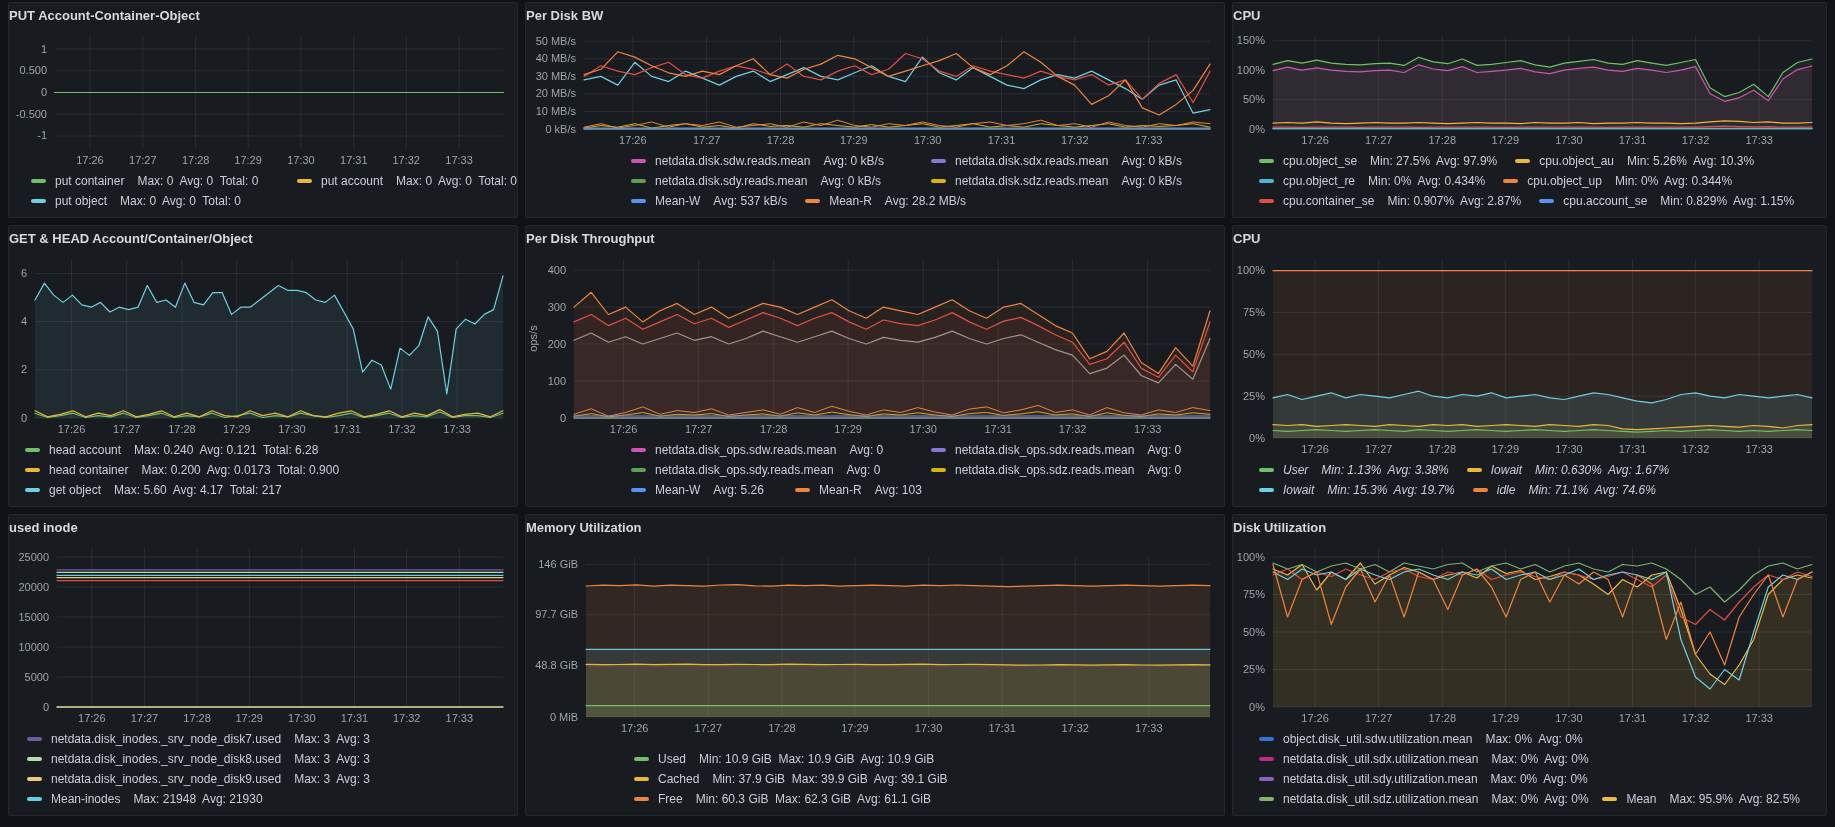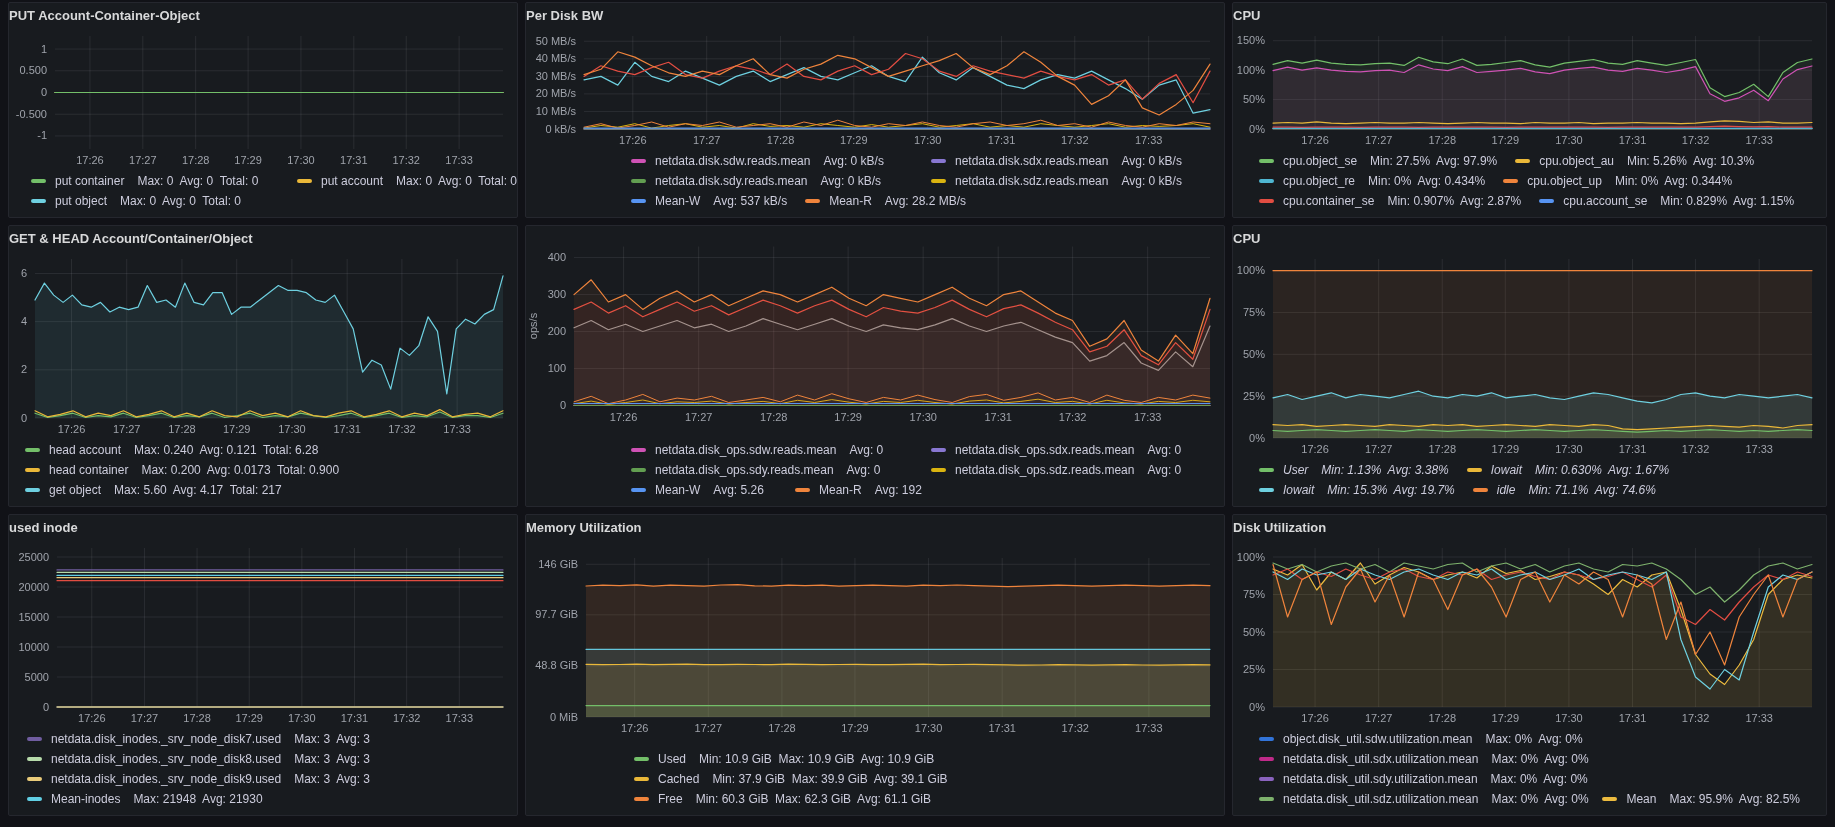--- a/index.html
+++ b/index.html
@@ -204,20 +204,21 @@
         </svg>
       </div>
     <div class="legend" style="padding-left: 16px;">
         <div class="lrow"><span class="litem"><i class="dash" style="background: rgb(115, 191, 105);"></i><span class="llab">head account</span><span class="lstats">Max: 0.240  Avg: 0.121  Total: 6.28</span></span></div>
         <div class="lrow"><span class="litem"><i class="dash" style="background: rgb(234, 184, 57);"></i><span class="llab">head container</span><span class="lstats">Max: 0.200  Avg: 0.0173  Total: 0.900</span></span></div>
         <div class="lrow"><span class="litem"><i class="dash" style="background: rgb(110, 208, 224);"></i><span class="llab">get object</span><span class="lstats">Max: 5.60  Avg: 4.17  Total: 217</span></span></div>
       </div>
   </section>
 
   <section class="panel">
+    <header class="ptitle">Per Disk Throughput</header>
     <div class="plot">
         <svg class="chart" viewBox="0 0 698 188">
           <line x1="48" x2="684" y1="19.093023255813954" y2="19.093023255813954" stroke="rgba(204,204,220,0.10)" stroke-width="1"></line>
           <text x="40" y="22.593023255813954" text-anchor="end">400</text>
           <line x1="48" x2="684" y1="56.06976744186046" y2="56.06976744186046" stroke="rgba(204,204,220,0.10)" stroke-width="1"></line>
           <text x="40" y="59.56976744186046" text-anchor="end">300</text>
           <line x1="48" x2="684" y1="93.04651162790698" y2="93.04651162790698" stroke="rgba(204,204,220,0.10)" stroke-width="1"></line>
           <text x="40" y="96.54651162790698" text-anchor="end">200</text>
           <line x1="48" x2="684" y1="130.02325581395348" y2="130.02325581395348" stroke="rgba(204,204,220,0.10)" stroke-width="1"></line>
           <text x="40" y="133.52325581395348" text-anchor="end">100</text>
@@ -250,21 +251,21 @@
           <path d="M48.0 70.9L65.2 63.5L82.4 74.6L99.6 67.2L116.8 78.3L133.9 70.9L151.1 63.5L168.3 72.7L185.5 67.2L202.7 76.4L219.9 69.0L237.1 61.6L254.3 67.2L271.5 74.6L288.6 67.2L305.8 61.6L323.0 70.9L340.2 78.3L357.4 69.0L374.6 72.7L391.8 74.6L409.0 69.0L426.2 61.6L443.4 70.9L460.5 78.3L477.7 70.1L494.9 66.4L512.1 74.6L529.3 83.8L546.5 91.2L563.7 113.4L580.9 107.8L598.1 91.2L615.2 117.1L632.4 126.3L649.6 104.1L666.8 120.8L684.0 70.9" fill="none" stroke="#e24d42" stroke-width="1.2" stroke-linejoin="round" stroke-linecap="round"></path>
           <path d="M48.0 56.1L65.2 41.3L82.4 63.5L99.6 56.1L116.8 70.9L133.9 59.8L151.1 52.4L168.3 63.5L185.5 56.1L202.7 67.2L219.9 59.8L237.1 52.4L254.3 56.1L271.5 63.5L288.6 56.1L305.8 48.7L323.0 59.8L340.2 67.2L357.4 56.1L374.6 59.8L391.8 63.5L409.0 56.1L426.2 48.7L443.4 59.8L460.5 67.2L477.7 56.1L494.9 52.4L512.1 63.5L529.3 74.6L546.5 82.0L563.7 107.8L580.9 100.4L598.1 82.0L615.2 111.5L632.4 122.6L649.6 96.7L666.8 115.2L684.0 59.8L684.0 167L48.0 167Z" fill="#ef843c" fill-opacity="0.07" stroke="none"></path>
           <path d="M48.0 56.1L65.2 41.3L82.4 63.5L99.6 56.1L116.8 70.9L133.9 59.8L151.1 52.4L168.3 63.5L185.5 56.1L202.7 67.2L219.9 59.8L237.1 52.4L254.3 56.1L271.5 63.5L288.6 56.1L305.8 48.7L323.0 59.8L340.2 67.2L357.4 56.1L374.6 59.8L391.8 63.5L409.0 56.1L426.2 48.7L443.4 59.8L460.5 67.2L477.7 56.1L494.9 52.4L512.1 63.5L529.3 74.6L546.5 82.0L563.7 107.8L580.9 100.4L598.1 82.0L615.2 111.5L632.4 122.6L649.6 96.7L666.8 115.2L684.0 59.8" fill="none" stroke="#ef843c" stroke-width="1.2" stroke-linejoin="round" stroke-linecap="round"></path>
           <path d="M48.0 163.3L65.2 157.8L82.4 165.2L99.6 161.5L116.8 155.9L133.9 163.3L151.1 159.6L168.3 161.5L185.5 157.8L202.7 164.0L219.9 161.5L237.1 158.9L254.3 163.3L271.5 156.6L288.6 161.5L305.8 155.2L323.0 160.3L340.2 164.0L357.4 158.9L374.6 161.5L391.8 156.6L409.0 161.1L426.2 164.0L443.4 158.1L460.5 155.9L477.7 161.8L494.9 158.9L512.1 154.4L529.3 161.5L546.5 158.9L563.7 164.0L580.9 156.6L598.1 161.8L615.2 164.0L632.4 158.9L649.6 161.5L666.8 156.6L684.0 159.6" fill="none" stroke="#ef843c" stroke-width="1" stroke-linejoin="round" stroke-linecap="round"></path>
           <path d="M48.0 165.0L684.0 165.0" fill="none" stroke="#5794f2" stroke-width="1.2" stroke-linejoin="round" stroke-linecap="round"></path>
         </svg>
       </div>
     <div class="legend" style="padding-left: 105px;">
         <div class="lrow"><span class="litem" style="min-width: 282px;"><i class="dash" style="background: rgb(207, 82, 181);"></i><span class="llab">netdata.disk_ops.sdw.reads.mean</span><span class="lstats">Avg: 0</span></span><span class="litem"><i class="dash" style="background: rgb(136, 119, 209);"></i><span class="llab">netdata.disk_ops.sdx.reads.mean</span><span class="lstats">Avg: 0</span></span></div>
         <div class="lrow"><span class="litem" style="min-width: 282px;"><i class="dash" style="background: rgb(98, 158, 81);"></i><span class="llab">netdata.disk_ops.sdy.reads.mean</span><span class="lstats">Avg: 0</span></span><span class="litem"><i class="dash" style="background: rgb(217, 179, 16);"></i><span class="llab">netdata.disk_ops.sdz.reads.mean</span><span class="lstats">Avg: 0</span></span></div>
-        <div class="lrow"><span class="litem" style="min-width: 146px;"><i class="dash" style="background: rgb(87, 148, 242);"></i><span class="llab">Mean-W</span><span class="lstats">Avg: 5.26</span></span><span class="litem"><i class="dash" style="background: rgb(239, 132, 60);"></i><span class="llab">Mean-R</span><span class="lstats">Avg: 192</span></span></div>
+        <div class="lrow"><span class="litem" style="min-width: 146px;"><i class="dash" style="background: rgb(87, 148, 242);"></i><span class="llab">Mean-W</span><span class="lstats">Avg: 5.26</span></span><span class="litem"><i class="dash" style="background: rgb(239, 132, 60);"></i><span class="llab">Mean-R</span><span class="lstats">Avg: 103</span></span></div>
       </div>
   </section>
 
   <section class="panel">
     <header class="ptitle">CPU</header>
     <div class="plot">
         <svg class="chart" viewBox="0 0 593 208">
           <line x1="40" x2="579" y1="19.71028037383178" y2="19.71028037383178" stroke="rgba(204,204,220,0.10)" stroke-width="1"></line>
           <text x="32" y="23.21028037383178" text-anchor="end">100%</text>
           <line x1="40" x2="579" y1="61.532710280373834" y2="61.532710280373834" stroke="rgba(204,204,220,0.10)" stroke-width="1"></line>

